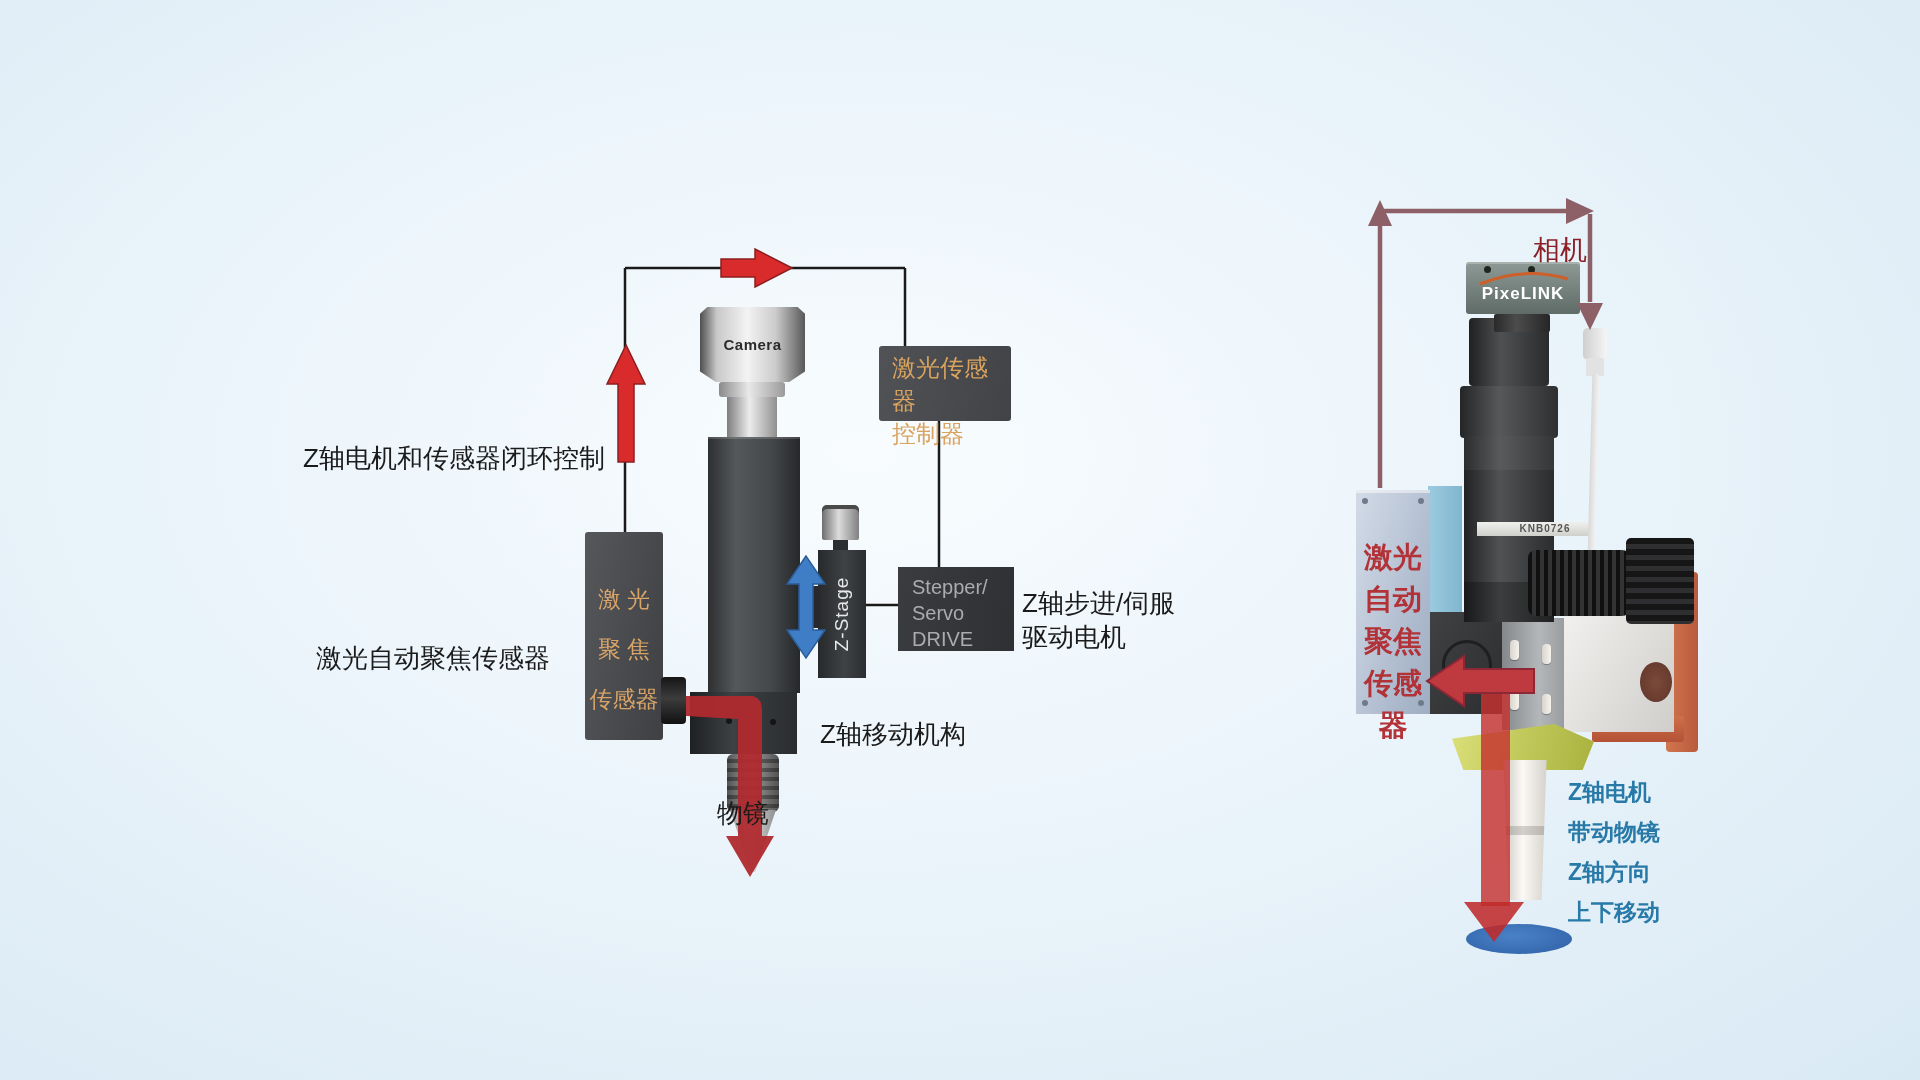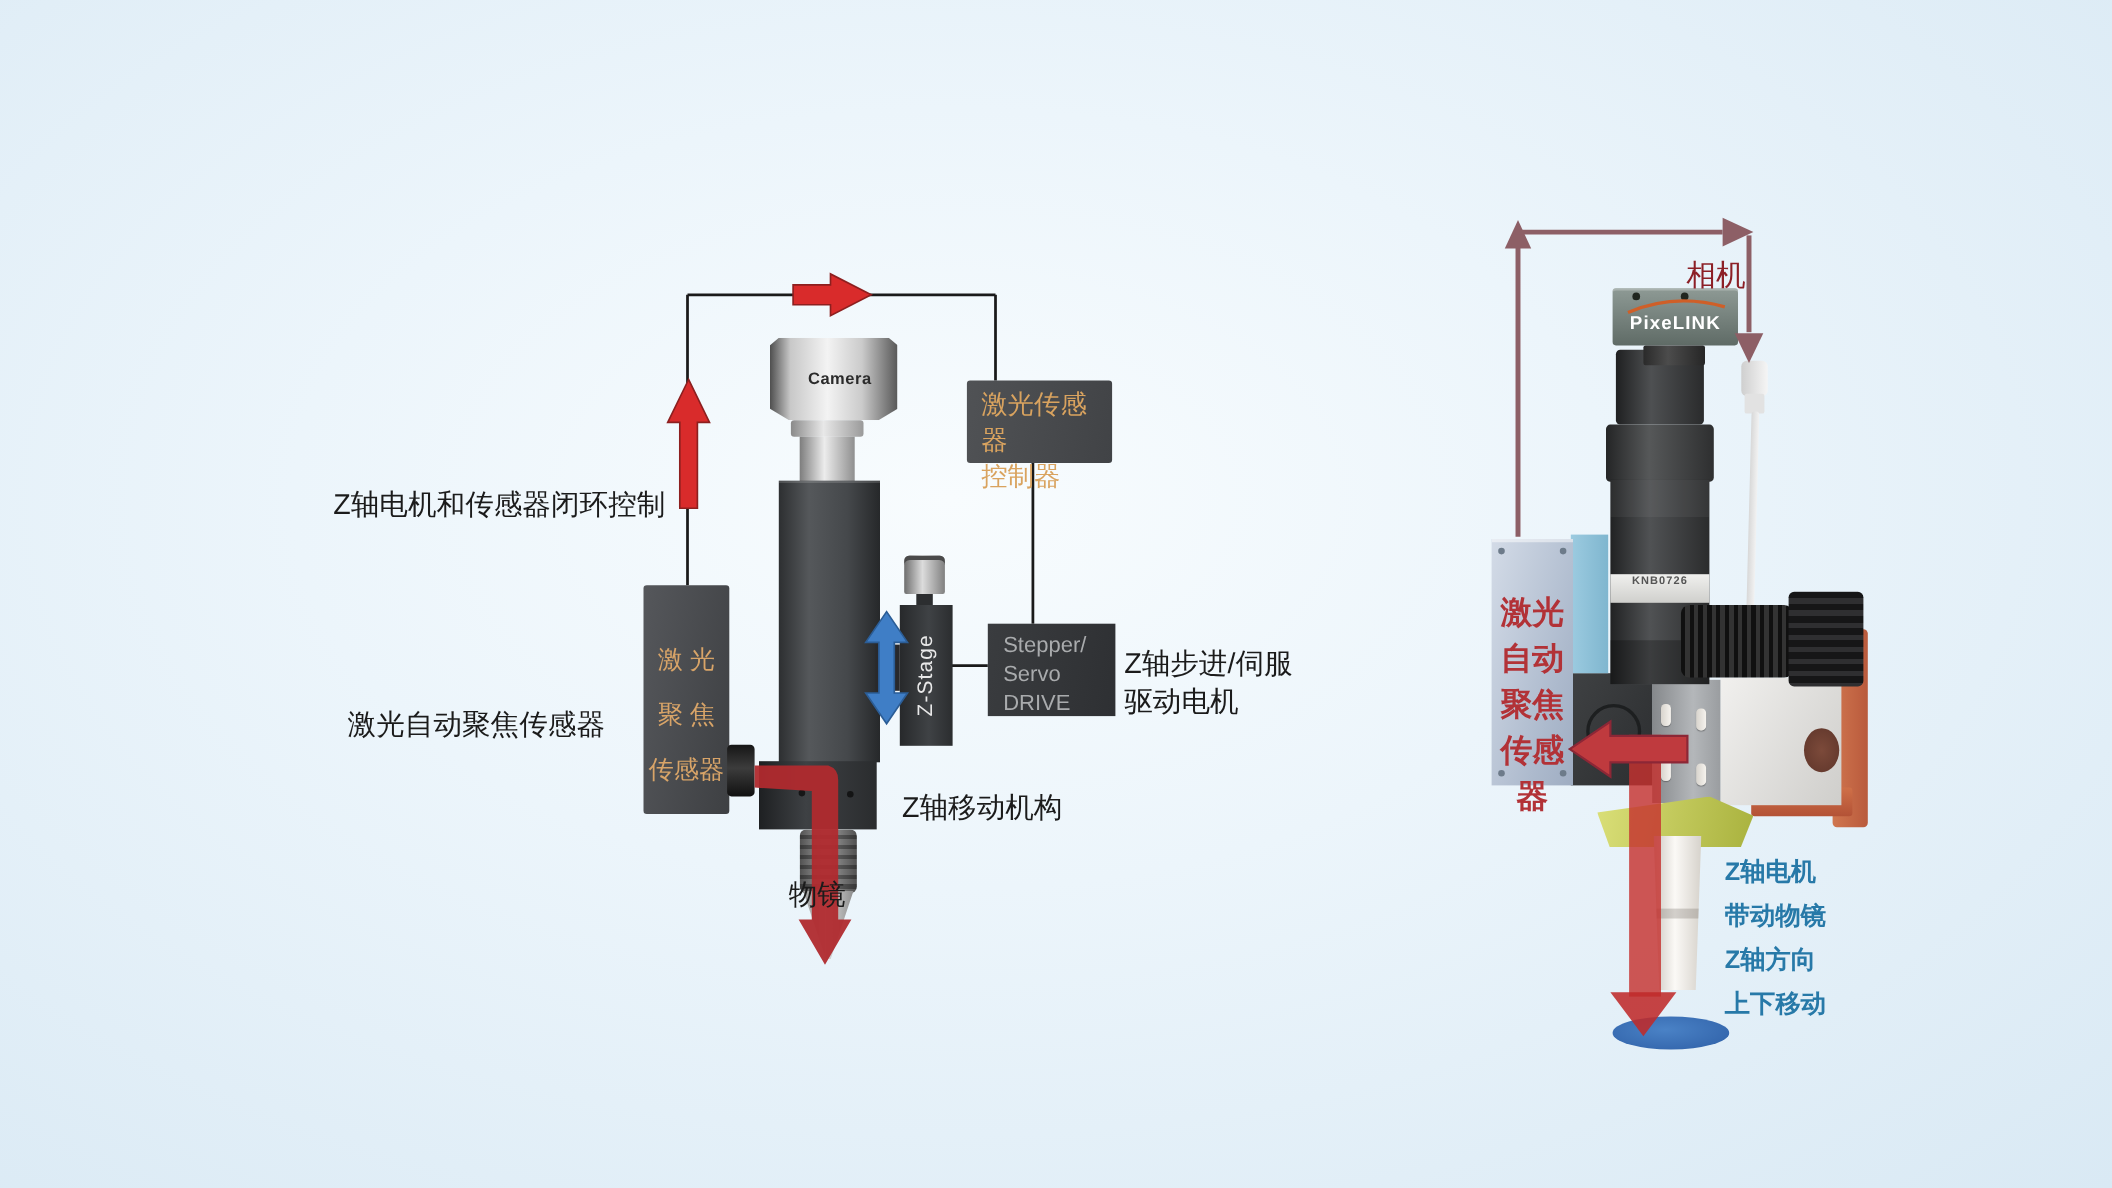--- a/index.html
+++ b/index.html
@@ -11,21 +11,21 @@
   svg.layer{position:absolute;left:0;top:0;width:1920px;height:1080px;pointer-events:none;}
   #svg-connectors{z-index:1;}
   .shape{position:absolute;z-index:2;}
   #svg-arrows{z-index:3;}
   .label{position:absolute;z-index:4;color:#1b1b1b;font-size:26px;font-weight:500;white-space:nowrap;}
 
   
   .cam-body{left:700px;top:307px;width:105px;height:75px;
     background:linear-gradient(90deg,#4f4f4f 0%,#c8c8c8 16%,#f3f3f3 45%,#cbcbcb 72%,#585858 100%);
     clip-path:polygon(7% 0,93% 0,100% 9%,100% 86%,85% 100%,15% 100%,0 86%,0 9%);
-    display:flex;align-items:center;justify-content:center;padding-left:11px;}
+    display:flex;align-items:center;justify-content:center;}
   .cam-body span{font-size:15px;font-weight:700;color:#2b2b2b;letter-spacing:.5px;}
   .cam-neck1{left:719px;top:382px;width:66px;height:15px;border-radius:3px;
     background:linear-gradient(90deg,#8a8a8a,#e8e8e8 45%,#9a9a9a);}
   .cam-neck2{left:727px;top:397px;width:50px;height:41px;
     background:linear-gradient(90deg,#7d7d7d,#ececec 45%,#8f8f8f);}
   .main-body{left:708px;top:437px;width:92px;height:256px;
     background:linear-gradient(90deg,#2d2f31,#55585b 30%,#45484b 68%,#26282a);
     box-shadow:inset 0 2px 0 rgba(255,255,255,.15);}
   .body-foot{left:690px;top:692px;width:107px;height:62px;
     background:linear-gradient(90deg,#1e2022,#3e4144 40%,#2a2c2e);}
@@ -66,22 +66,22 @@
   .p-mech-white{left:1564px;top:616px;width:110px;height:116px;background:linear-gradient(120deg,#f1f0ee,#cfcecb);}
   .p-hole{left:1640px;top:662px;width:32px;height:40px;border-radius:50%;background:radial-gradient(#7c4a3a,#5e352a);}
   .pin{position:absolute;width:9px;height:20px;border-radius:4px;background:linear-gradient(90deg,#d8d4cd,#f6f3ee);box-shadow:0 1px 1px rgba(0,0,0,.3);}
   .p-tube-top{left:1469px;top:318px;width:80px;height:68px;border-radius:4px;
     background:linear-gradient(90deg,#1f2021,#4e5052 40%,#2a2b2c);}
   .p-tube-ring{left:1460px;top:386px;width:98px;height:52px;border-radius:4px;
     background:linear-gradient(90deg,#242526,#565859 40%,#2e2f30);}
   .p-tube{left:1464px;top:436px;width:90px;height:186px;
     background:linear-gradient(90deg,#212223,#505254 40%,#2b2c2d);
     box-shadow:inset 0 34px 0 rgba(255,255,255,.05), inset 0 -40px 0 rgba(0,0,0,.25);}
-  .p-band{position:absolute;left:0;top:86px;width:100%;height:26px;background:linear-gradient(#f0f0ee,#cfcfcc);
-    color:#555;font-size:10px;font-weight:700;text-align:center;line-height:14px;letter-spacing:1px;}
+  .p-band{position:absolute;left:13px;top:86px;width:100%;height:14px;background:linear-gradient(#f0f0ee,#cfcfcc);
+    color:#555;font-size:10px;font-weight:700;text-align:center;line-height:14px;letter-spacing:1px;padding-left:23px;}
   .p-knob{left:1528px;top:550px;width:102px;height:66px;border-radius:8px;z-index:3;
     background:repeating-linear-gradient(90deg,#101010 0 4px,#333 4px 8px);}
   .p-knob-head{left:1626px;top:538px;width:68px;height:86px;border-radius:5px;z-index:3;
     background:repeating-linear-gradient(180deg,#161617 0 6px,#2f2f31 6px 11px);}
   .p-plug{left:1583px;top:328px;width:24px;height:32px;border-radius:5px;background:linear-gradient(90deg,#cfcfcf,#f5f5f5);}
   .p-plug2{left:1586px;top:358px;width:18px;height:18px;border-radius:2px;background:#e2e2e2;}
   .p-cable{left:1590px;top:374px;width:7px;height:180px;border-radius:3px;transform:rotate(1.5deg);
     background:linear-gradient(90deg,#d8d8d8,#f2f2f2);}
   .p-bluebox-side{left:1428px;top:486px;width:34px;height:126px;background:linear-gradient(90deg,#9ccbe0,#7fb6cf);}
   .p-bluebox{left:1356px;top:490px;width:74px;height:224px;

